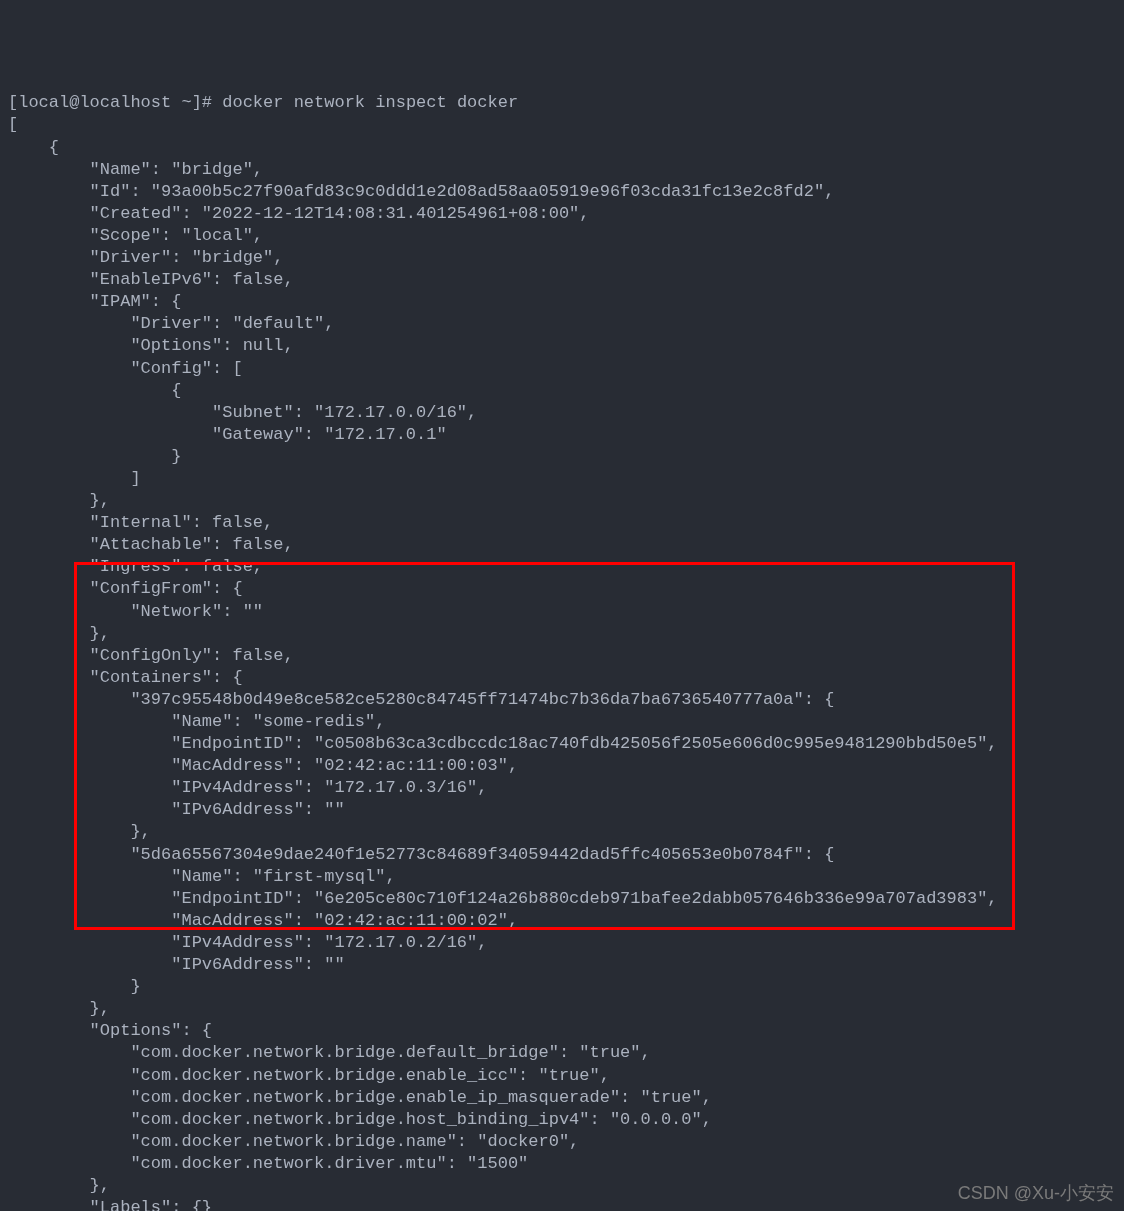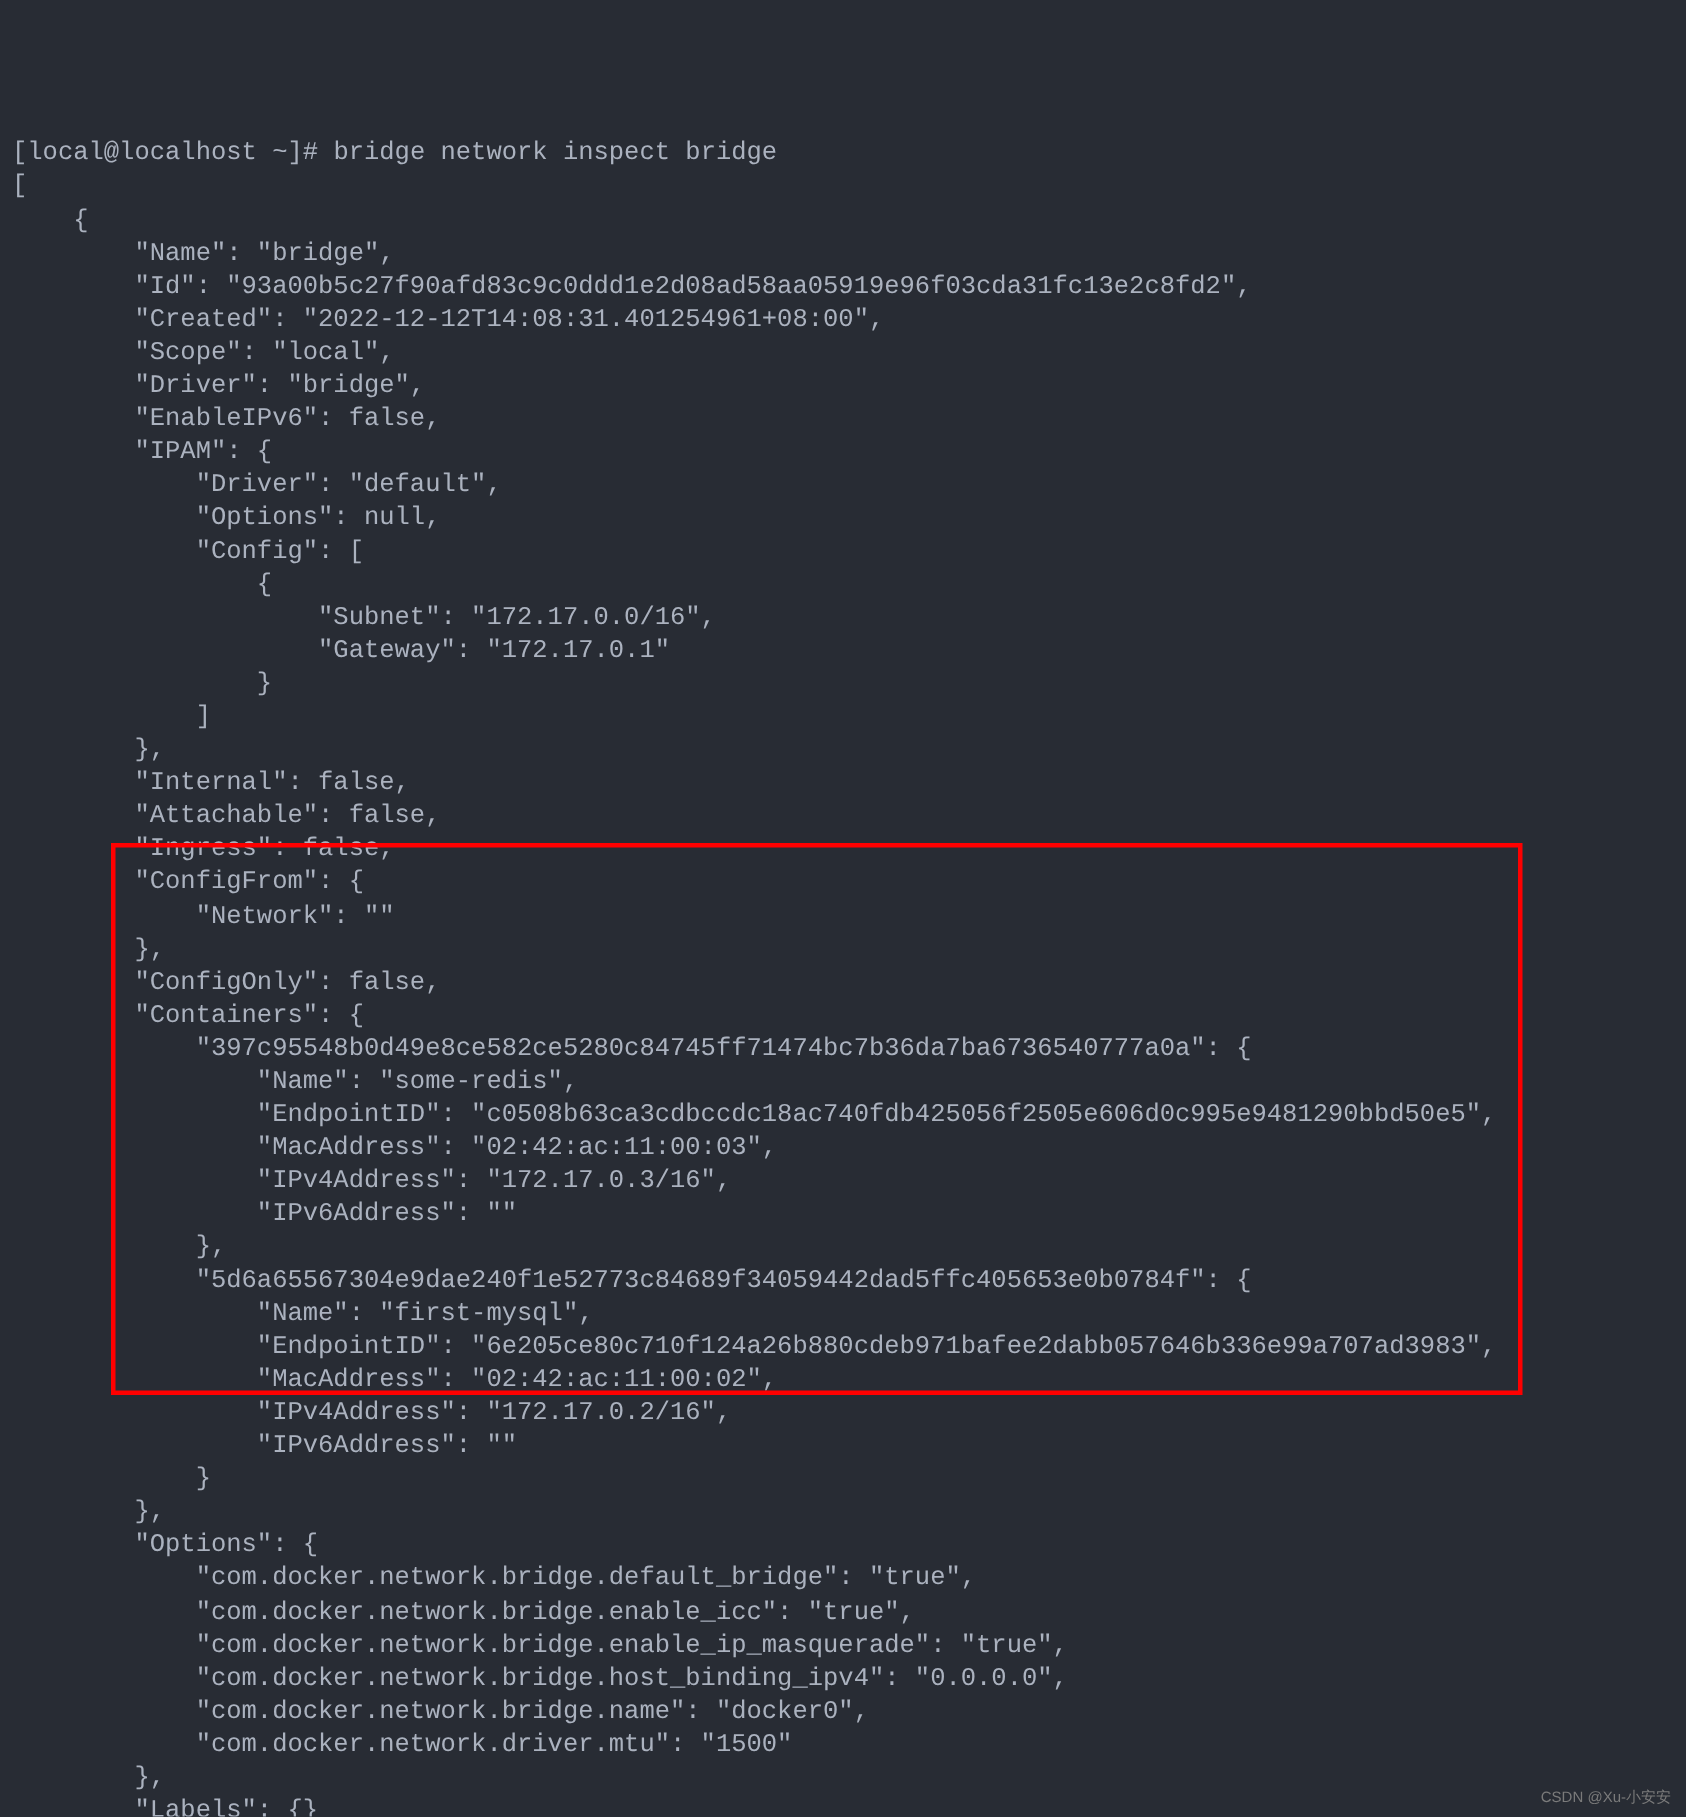--- a/index.html
+++ b/index.html
@@ -26,31 +26,31 @@
       left: 74px;
       top: 562px;
       width: 941px;
       height: 368px;
     }
     .watermark {
       position: absolute;
       bottom: 6px;
       right: 10px;
       color: #7a7a7a;
-      font-size: 10px;
+      font-size: 18px;
       font-family: Arial, sans-serif;
       white-space: nowrap;
     }
   </style>
 </head>
 <body>
 
 
 
-<div class="terminal-content"><span>[local@localhost ~]# </span><span>bridge network inspect bridge</span>
+<div class="terminal-content"><span>[local@localhost ~]# </span><span>docker network inspect docker</span>
 <span>[</span>
 <span>    {</span>
 <span>        "Name": "bridge",</span>
 <span>        "Id": "93a00b5c27f90afd83c9c0ddd1e2d08ad58aa05919e96f03cda31fc13e2c8fd2",</span>
 <span>        "Created": "2022-12-12T14:08:31.401254961+08:00",</span>
 <span>        "Scope": "local",</span>
 <span>        "Driver": "bridge",</span>
 <span>        "EnableIPv6": false,</span>
 <span>        "IPAM": {</span>
 <span>            "Driver": "default",</span>

